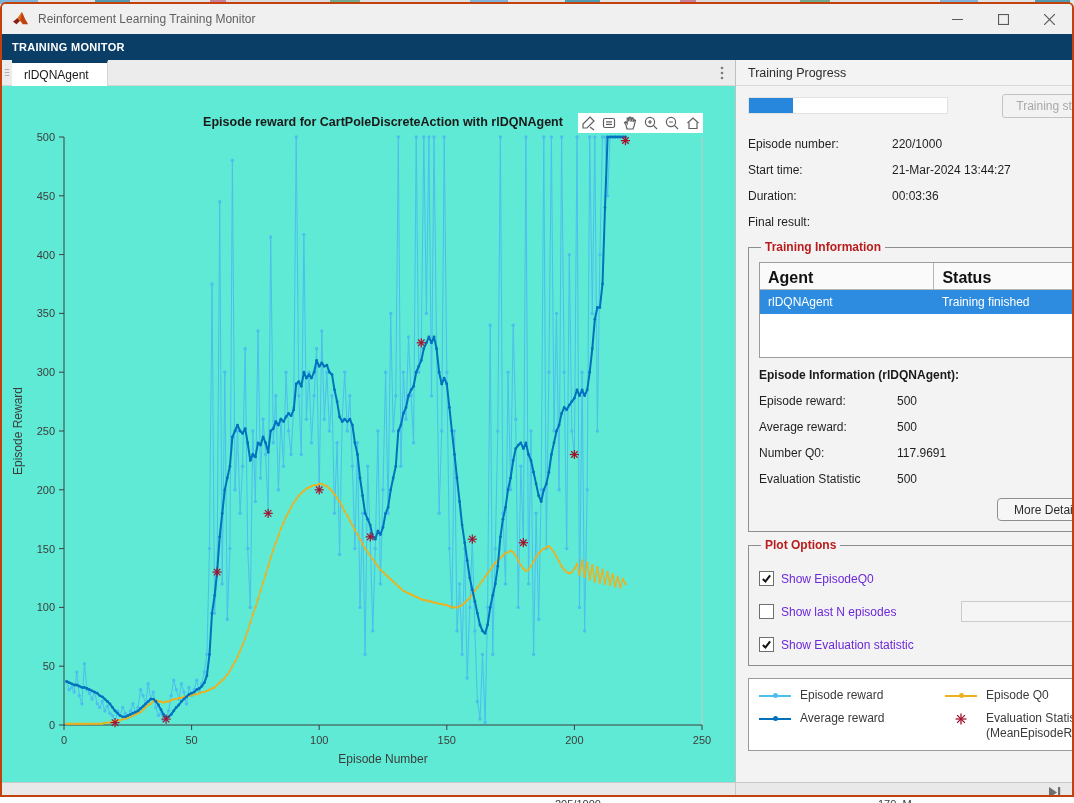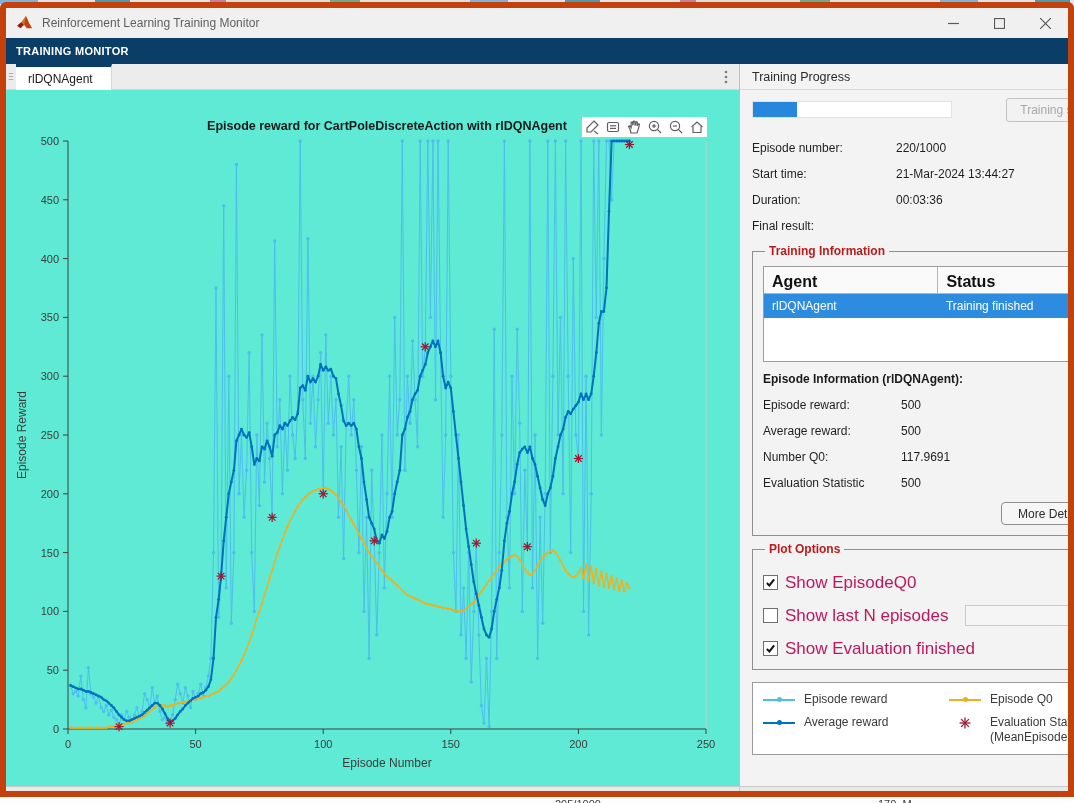--- a/index.html
+++ b/index.html
@@ -1,21 +1,21 @@
 <!DOCTYPE html>
 <html><head>
 <meta charset="utf-8">
 <style>
   * { box-sizing: border-box; margin: 0; padding: 0; }
   html,body { width:1074px; height:803px; overflow:hidden;
     font-family:"Liberation Sans", sans-serif; background:#e8e8e8; }
   .desktop-strip { position:absolute; top:0; left:0; width:1074px; height:4px;
     background:repeating-linear-gradient(90deg,#7fb2d9 0 38px,#dfe3e6 38px 95px,#4f9ab0 95px 130px,#e3e3e3 130px 210px,#c77f9b 210px 226px,#dcdcdc 226px 330px,#6fa98c 330px 360px,#e0e0e0 360px 470px); }
   .window { position:absolute; top:2px; left:0; width:1074px; height:795px;
-    background:#f3f3f3; border:6px solid #c2410c; border-radius:6px 6px 0 0; overflow:hidden; }
+    background:#f3f3f3; border:2px solid #c2410c; border-radius:6px 6px 0 0; overflow:hidden; }
   
   .titlebar { height:30px; background:#f0f0f0; display:flex; align-items:center; padding-left:10px; }
   .matlab-logo { width:18px; height:16px; margin-right:8px; flex:0 0 auto; }
   .title { font-size:12px; color:#5f5f5f; }
   .win-btns { margin-left:auto; display:flex; height:100%; }
   .win-btn { width:46px; height:100%; display:flex; align-items:center; justify-content:center; cursor:default; }
   .win-btn svg { stroke:#5a5a5a; fill:none; stroke-width:1.2; }
   
   .ribbon { height:26px; background:#0b3e66; display:flex; align-items:center; padding-left:10px; }
   .ribbon span { color:#fff; font-size:11px; font-weight:bold; letter-spacing:.3px; }
@@ -63,21 +63,21 @@
   .ep-kv { display:flex; margin-bottom:12px; font-size:12px; color:#1f1f1f; }
   .ep-kv .k { width:138px; flex:0 0 auto; }
   .btn-row { text-align:right; margin-top:2px; }
   .more-btn { width:112px; height:23px; border:1px solid #8f8f8f; border-radius:4px; background:#f6f6f6;
     font-size:12px; color:#2b2b2b; font-family:inherit; cursor:pointer; }
   .po-row { display:flex; align-items:center; margin:12px 0 0; height:21px; }
   .checkbox { width:15px; height:15px; background:#fff; border:1px solid #6f6f6f; margin-right:7px;
     flex:0 0 auto; display:flex; align-items:center; justify-content:center; cursor:pointer; }
   .checkbox svg { display:none; width:11px; height:11px; stroke:#141414; stroke-width:2.2; fill:none; }
   .checkbox.checked svg { display:block; }
-  .po-label { font-size:17px; color:#be185d; }
+  .po-label { font-size:12px; color:#6d28d9; }
   .n-input { margin-left:auto; width:148px; height:21px; border:1px solid #cbcbcb; background:#f5f5f5;
     color:#a8a8a8; font-size:12px; text-align:right; padding-right:6px; font-family:inherit; }
   .legend-box { margin-top:12px; background:#fff; border:1px solid #9b9b9b; padding:9px 10px;
     display:grid; grid-template-columns:186px 1fr; row-gap:8px; }
   .lg-item { display:flex; align-items:flex-start; gap:9px; font-size:12px; color:#3a3a3a; }
   .lg-swatch { position:relative; width:32px; height:14px; flex:0 0 auto; margin-top:1px; }
   .lg-line { position:absolute; left:0; top:6px; width:32px; height:2px; }
   .lg-dot { position:absolute; left:14px; top:4px; width:5px; height:5px; border-radius:50%; }
   .lg-ast { width:18px; height:16px; flex:0 0 auto; margin:0 7px; stroke-width:1.3; }
   .lg-label { line-height:1.25; max-width:160px; }
@@ -1028,21 +1028,21 @@
             </span>
             <span class="po-label">Show last N episodes</span>
             <input class="n-input" disabled="" value="1000" style="">
           </div>
           <div class="po-row">
             <span class="checkbox checked">
               <svg viewBox="0 0 12 12">
                   <polyline points="2,6.5 4.8,9.2 10,2.5"></polyline>
                 </svg>
             </span>
-            <span class="po-label">Show Evaluation finished</span>
+            <span class="po-label">Show Evaluation statistic</span>
           </div>
         </fieldset>
 
         <div class="legend-box">
           <div class="lg-item">
             <span class="lg-swatch">
               <span class="lg-line" style="background: rgb(77, 190, 238);"></span>
               <span class="lg-dot" style="background: rgb(77, 190, 238);"></span>
             </span>
             <span class="lg-label">Episode reward</span>

